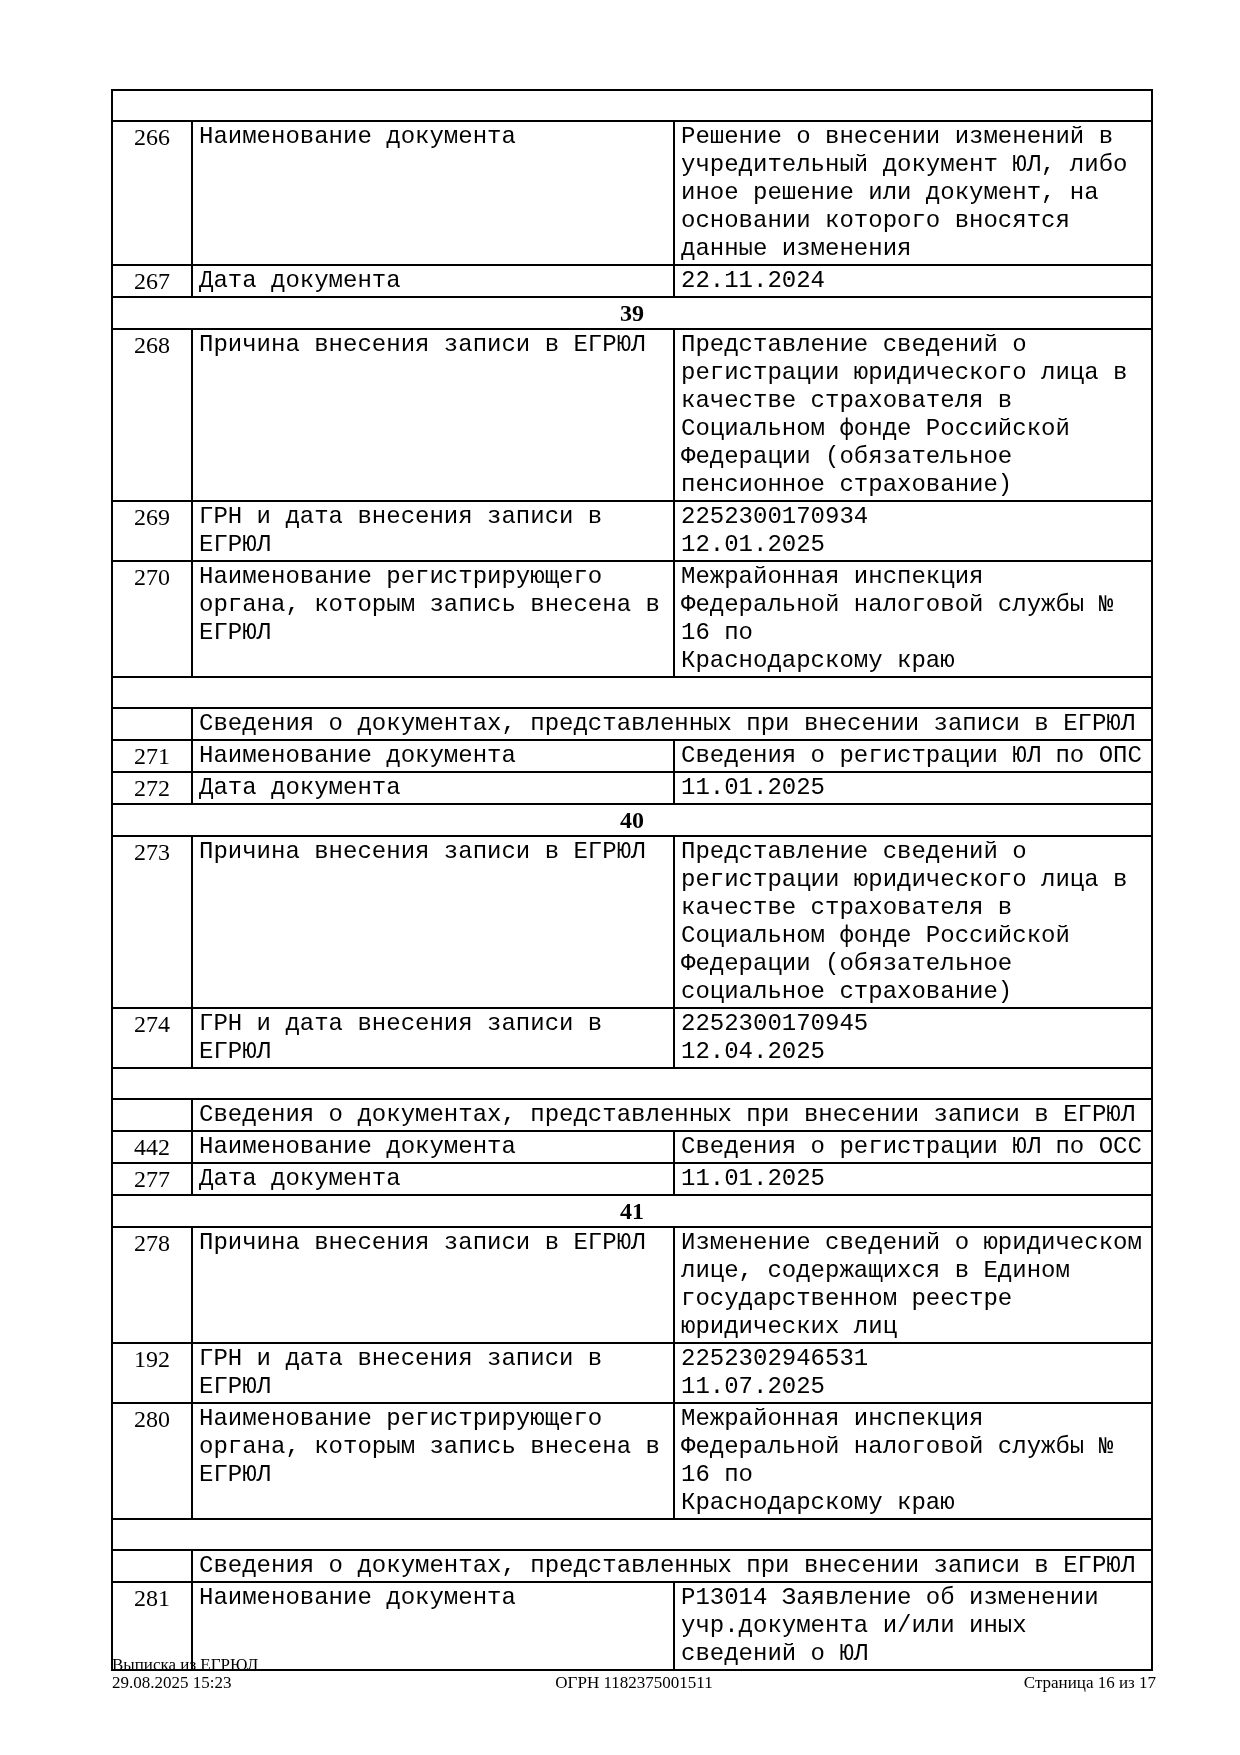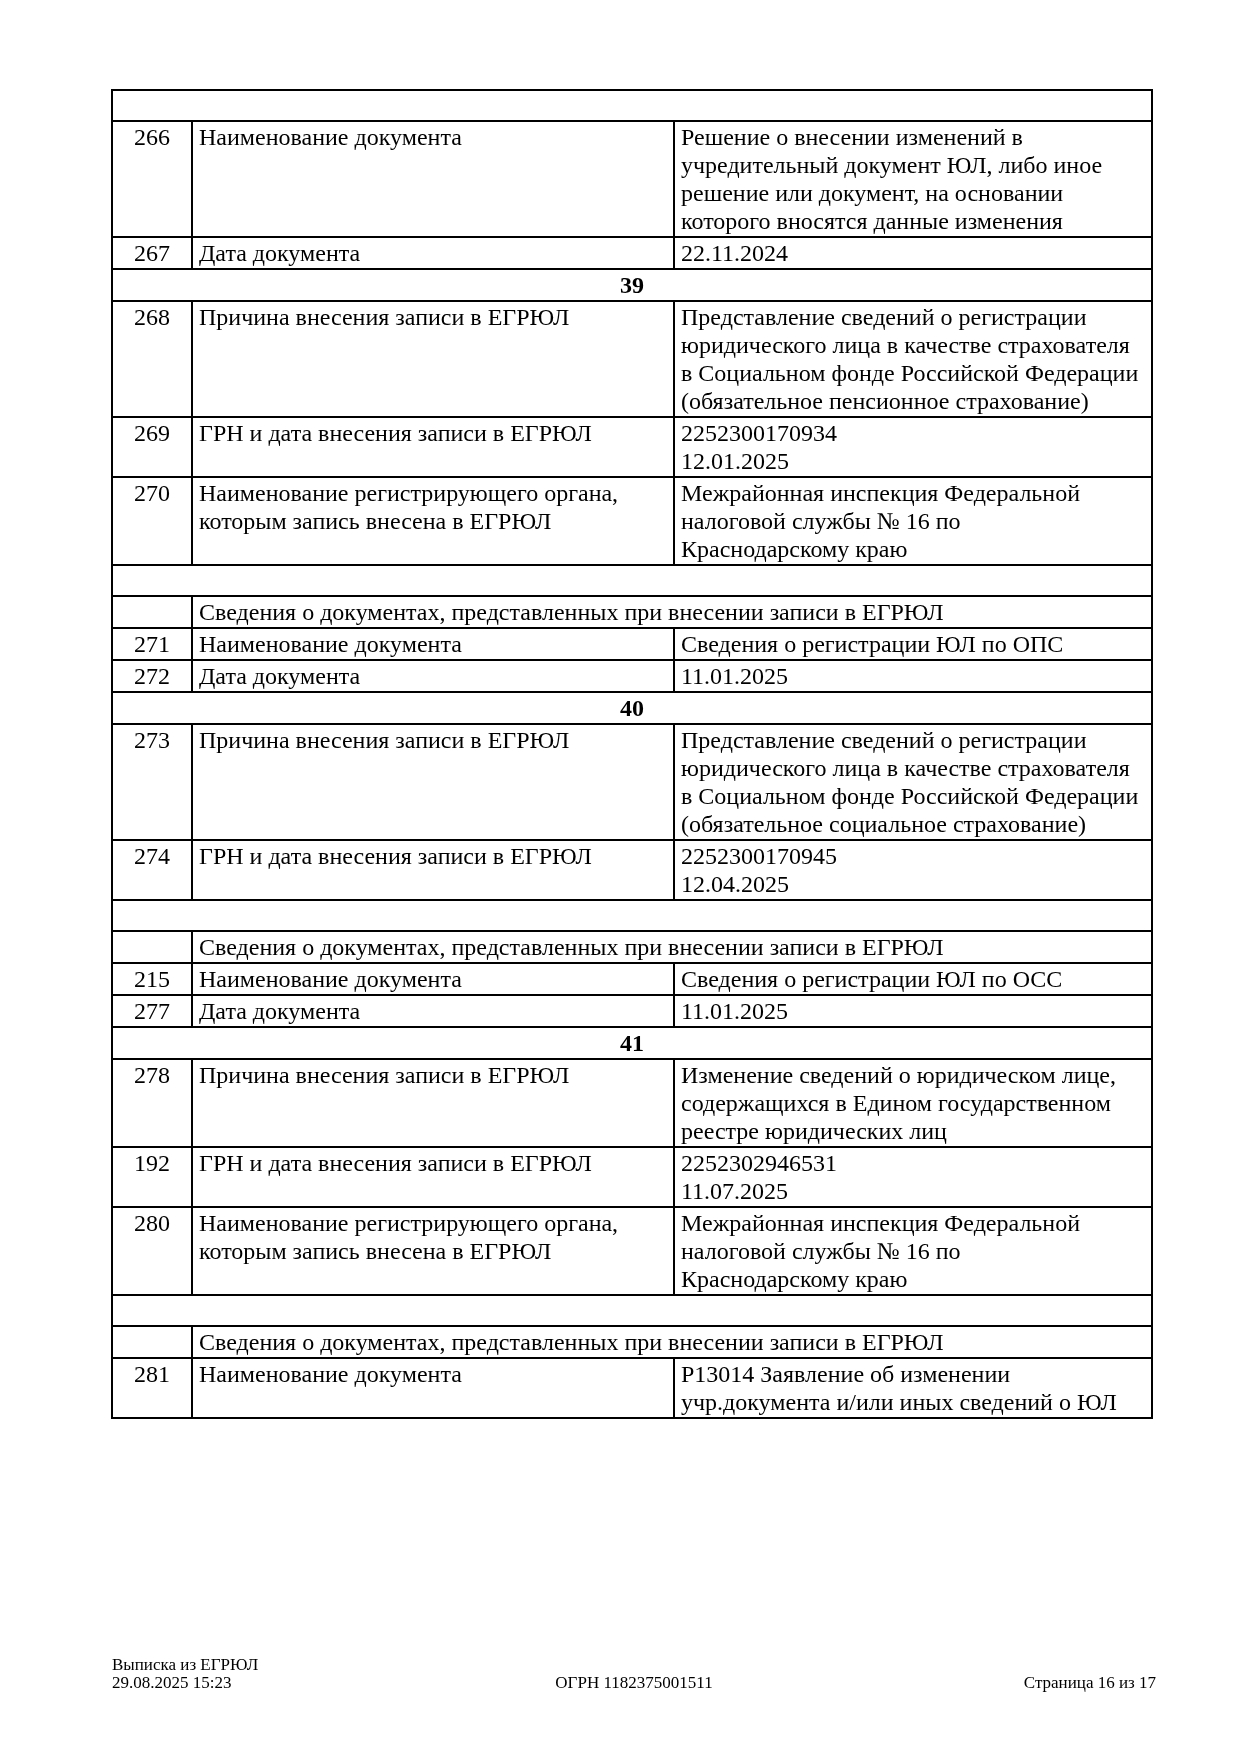--- a/index.html
+++ b/index.html
@@ -25,21 +25,21 @@
   table.egrul td {
     border: 2px solid #000000;
     vertical-align: top;
     padding: 1px 6px;
     font-size: 24px;
     line-height: 28px;
   }
   td.num { text-align: center; padding: 1px 2px; }
   td.section { text-align: center; font-weight: bold; border-radius: 14px; }
   td.blank { height: 31px; padding: 0; }
-  td.value, td.label { overflow: hidden; }
+  td.value, td.label { overflow: hidden; font-family: Liberation Mono, monospace; }
   td.value { white-space: pre-line; }
 
   .footer {
     position: absolute;
     left: 112px;
     top: 1656px;
     width: 1044px;
     font-size: 17px;
     line-height: 18px;
   }
@@ -132,21 +132,21 @@
 12.04.2025</td>
         </tr>
         <tr>
           <td class="blank" colspan="3"></td>
         </tr>
         <tr>
           <td class="num"></td>
           <td class="label" colspan="2">Сведения о документах, представленных при внесении записи в ЕГРЮЛ</td>
         </tr>
         <tr>
-          <td class="num">215</td>
+          <td class="num">442</td>
           <td class="label">Наименование документа</td>
           <td class="value">Сведения о регистрации ЮЛ по ОСС</td>
         </tr>
         <tr>
           <td class="num">277</td>
           <td class="label">Дата документа</td>
           <td class="value">11.01.2025</td>
         </tr>
         <tr>
           <td class="section" colspan="3">41</td>

